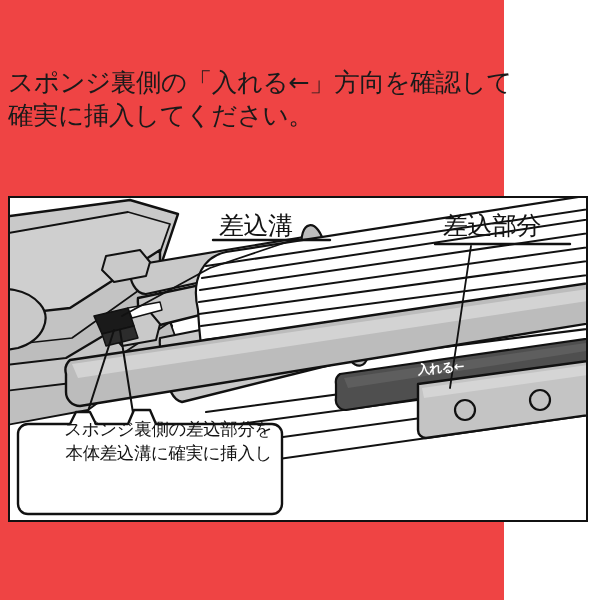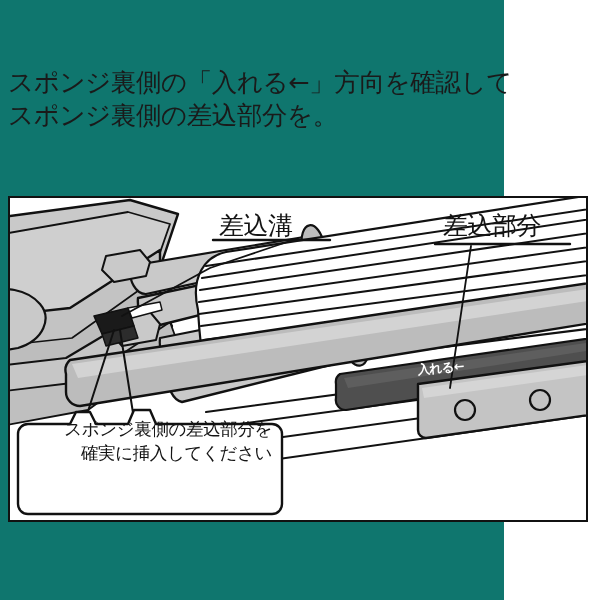--- a/index.html
+++ b/index.html
@@ -11,21 +11,21 @@
     width: 600px;
     height: 600px;
     font-family: "DejaVu Sans", "Liberation Sans", sans-serif;
     overflow: hidden;
     position: relative;
   }
   #page {
     position: relative;
     width: 504px;
     height: 600px;
-    background: #0f766e;
+    background: #ef4444;
   }
   
   #instruction-text {
     position: absolute;
     left: 8px;
     top: 66px;
     width: 584px;
     color: #1a1a1a;
     font-size: 25.5px;
     line-height: 33px;
@@ -102,21 +102,21 @@
     transform-origin: left top;
   }
 </style>
 </head>
 <body>
 
 <div id="page">
 
   <div id="instruction-text">
     <span class="line">スポンジ裏側の「入れる←」方向を確認して</span>
-    <span class="line">スポンジ裏側の差込部分を。</span>
+    <span class="line">確実に挿入してください。</span>
   </div>
 
   <div id="figure-frame">
 
     <svg id="figure-svg" width="576" height="322" viewBox="0 0 576 322">
       <defs>
         <clipPath id="frameClip">
           <rect x="0" y="0" width="576" height="322"></rect>
         </clipPath>
       </defs>
@@ -240,18 +240,18 @@
     </svg>
 
   </div>
 
   <div class="fig-label" id="label-insert-part">差込部分</div>
 
   <div class="fig-label" id="label-groove">差込溝</div>
 
   <div id="callout-text">
     <span class="line">スポンジ裏側の差込部分を</span>
-    <span class="line">確実に挿入してください</span>
+    <span class="line">本体差込溝に確実に挿入し</span>
   </div>
 
   <div id="insert-arrow-text">入れる←</div>
 
 </div>
 
 </body></html>

